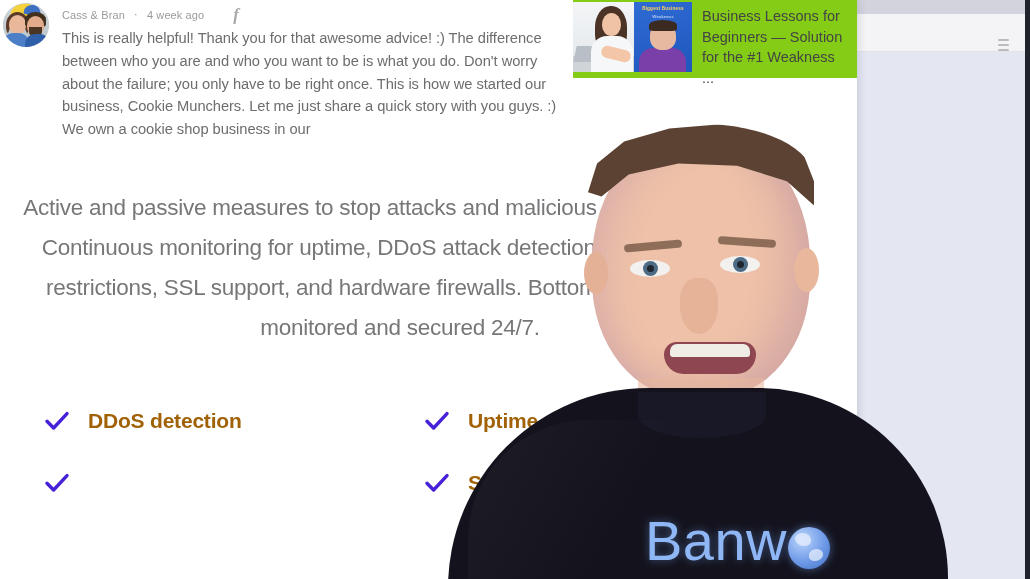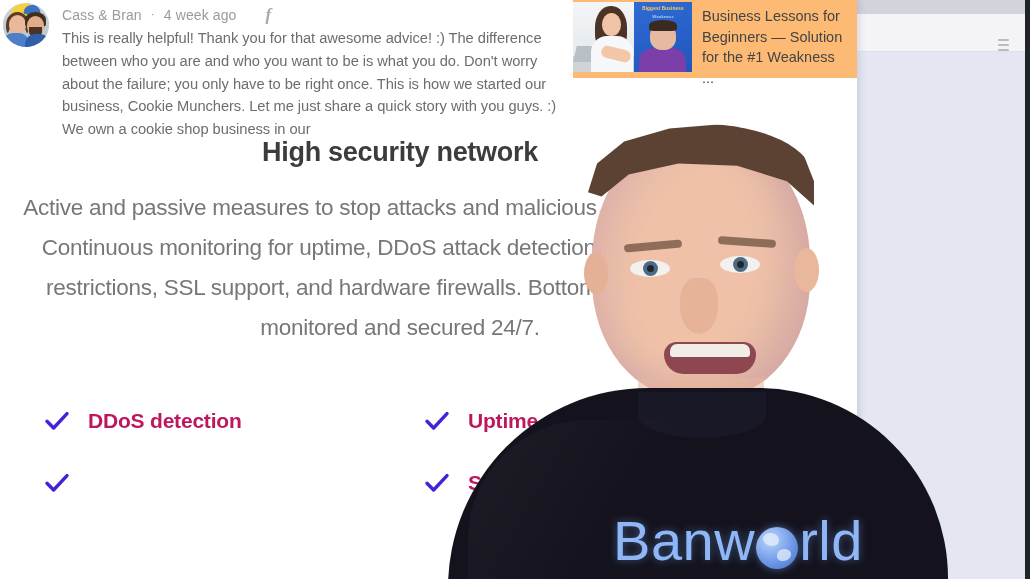--- a/index.html
+++ b/index.html
@@ -93,21 +93,21 @@
     position:absolute; left:22px; top:31px; width:25px; height:15px;
     background:#2f5fa8; border-radius:10px 10px 0 0;
   }
 
   #comment-meta {
     position:absolute; left:62px; top:5px;
     display:flex; align-items:center; gap:9px;
     white-space:nowrap;
   }
   .cm-author, .cm-dot, .cm-time {
-    font-size:14px; color:#9b9b9b; letter-spacing:.1px;
+    font-size:11px; color:#9b9b9b; letter-spacing:.1px;
   }
   .cm-dot { font-size:12px; position:relative; top:-1px; }
   #subs-badge {
     margin-left:36px;
     background:#eeeeee;
     color:#a6a6a6;
     font-size:14px;
     padding:3px 11px 4px 11px;
     border-radius:2px;
     letter-spacing:.1px;
@@ -121,21 +121,21 @@
 
   #comment-body {
     position:absolute; left:62px; top:27px; width:497px;
     font-size:14.7px; line-height:22.8px; color:#6d6d6d;
     letter-spacing:-.05px;
   }
 
   
   #related-card {
     position:absolute; left:573px; top:0px; width:336px; height:78px;
-    background:#fdba74;
+    background:#84cc16;
     display:flex; gap:10px; align-items:flex-start;
     padding-top:2px;
   }
   #related-thumb {
     position:relative; width:119px; height:70px; flex:0 0 119px;
     overflow:hidden; background:#eceff3;
   }
   .th-bg { position:absolute; inset:0; background:linear-gradient(180deg,#f3f5f7 0%,#e3e7ea 100%); }
   .th-desk { position:absolute; left:0; bottom:0; width:64px; height:16px; background:#cfd4d8; }
   .th-laptop { position:absolute; left:2px; bottom:10px; width:26px; height:16px; background:#b9bfc6; transform:skewX(-12deg); }
@@ -181,21 +181,21 @@
   }
   .feat-row { display:flex; margin-bottom:36px; }
   .feat-item { display:flex; align-items:center; gap:18px; }
   .feat-item.col1 { width:380px; }
   .feat-check {
     width:26px; height:26px; flex:0 0 26px;
     position:relative;
   }
   .feat-check svg { display:block; }
   .feat-label {
-    font-size:21px; font-weight:700; color:#be185d;
+    font-size:21px; font-weight:700; color:#a16207;
     letter-spacing:-.2px; white-space:nowrap;
   }
 
   
   #text-caret {
     position:absolute; left:615px; top:288px; width:7px; height:17px;
     opacity:.62;
   }
   #text-caret:before, #text-caret:after {
     content:""; position:absolute; left:0; width:7px; height:1.5px; background:#6f6f72;
@@ -365,21 +365,20 @@
         <span class="th-panel-txt1">Biggest Business</span>
         <span class="th-panel-txt2">Weakness</span>
         <span class="th-m-body"></span>
         <span class="th-m-head"></span>
         <span class="th-m-hair"></span>
       </div>
       <div id="related-title">Business Lessons for Beginners — Solution for the #1 Weakness ...</div>
     </div>
   </div>
 
-  <div id="slide-heading">High security network</div>
   <div id="slide-paragraph">Active and passive measures to stop attacks and malicious traffic in its tracks. Continuous monitoring for uptime, DDoS attack detection, software-based restrictions, SSL support, and hardware firewalls. Bottom line: your site is monitored and secured 24/7.</div>
 
   <div id="feature-grid">
     <div class="feat-row">
       <div class="feat-item col1">
         <span class="feat-check">
           <svg width="26" height="26" viewBox="0 0 26 26" aria-hidden="true">
             <path d="M3 13.2 L9.6 20 L23 5.6" fill="none" stroke="#4621d8" stroke-width="3.4" stroke-linecap="round" stroke-linejoin="round"></path>
           </svg>
         </span>
@@ -437,16 +436,15 @@
     <div id="p-mouth">
       <span id="p-teeth"></span>
     </div>
     <div id="p-chin"></div>
     <div id="p-shirt"></div>
     <div id="p-shirt-collar"></div>
     <div id="p-shoulder-sheen"></div>
     <div id="p-logo">
       <span>Banw</span>
       <span id="p-globe"></span>
-      <span>rld</span>
     </div>
   </div>
 </div>
 
 </body></html>

